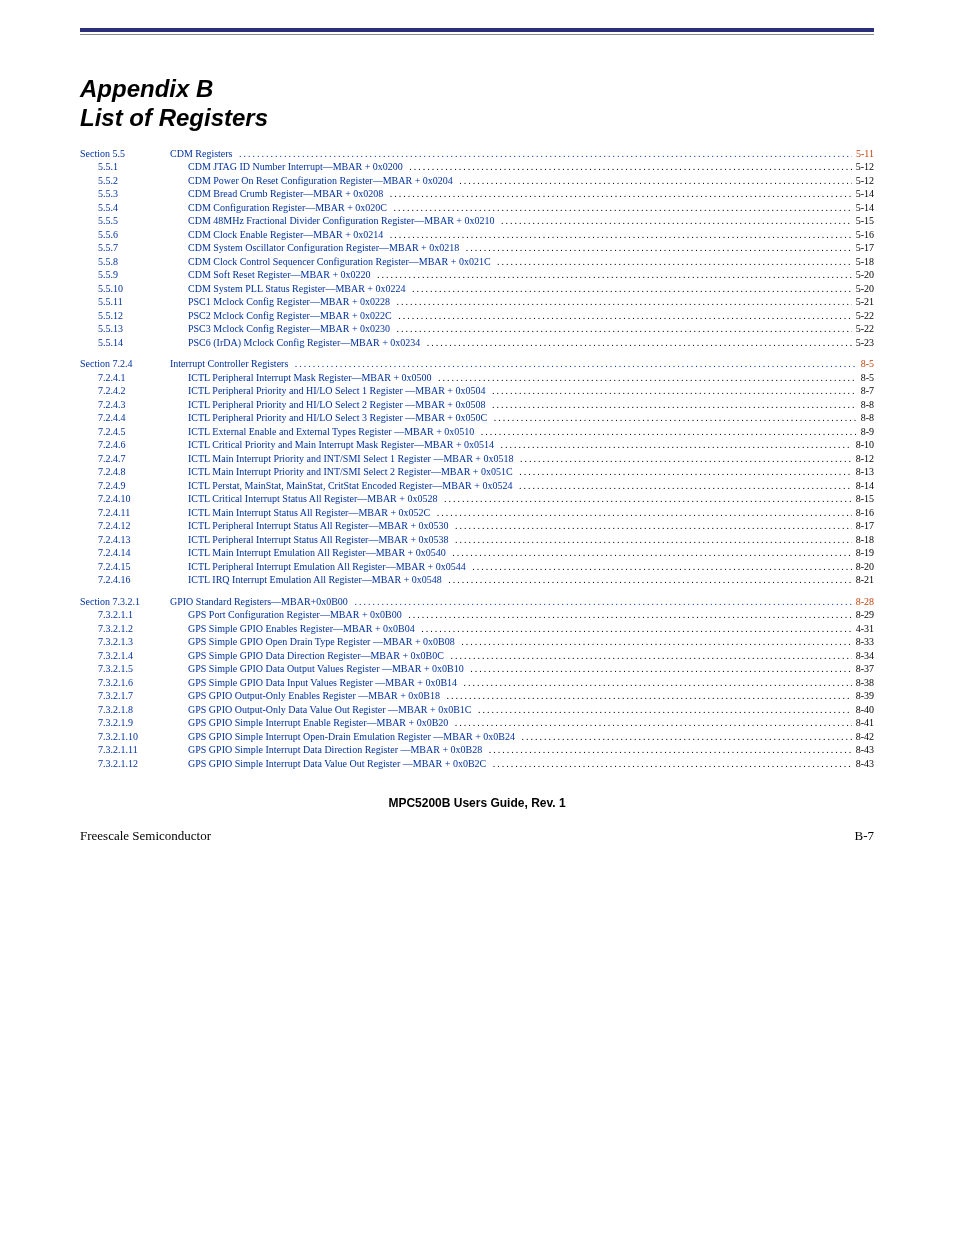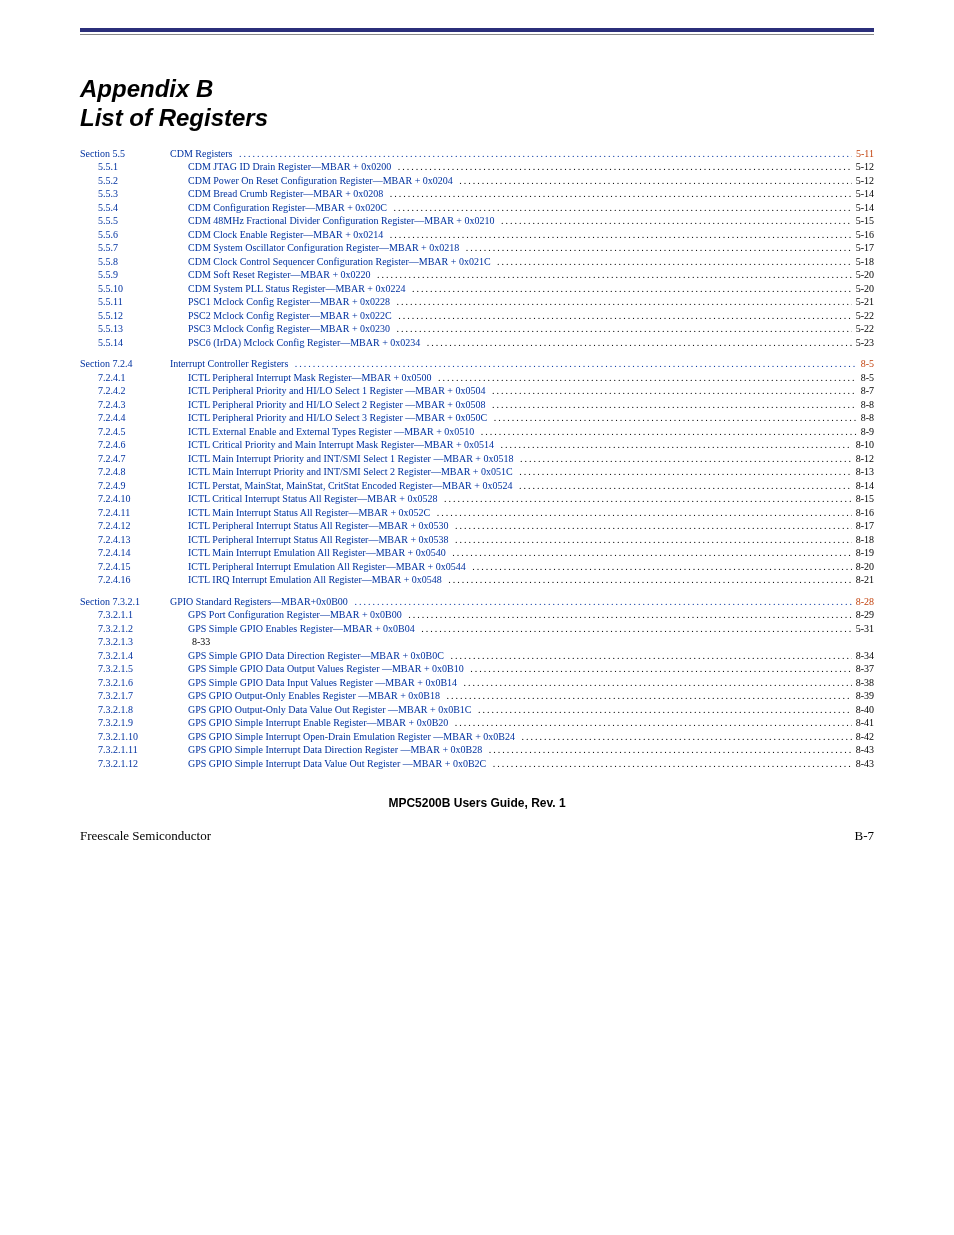--- a/index.html
+++ b/index.html
@@ -103,21 +103,21 @@
 </h1>
 
 <div id="toc">
       <div class="toc-row">
         <span class="toc-num">Section 5.5</span>
         <span class="toc-title sec"><span class="txt">CDM Registers</span></span>
         <span class="toc-page sec">5-11</span>
       </div>
       <div class="toc-row">
         <span class="toc-num indent">5.5.1</span>
-        <span class="toc-title"><span class="txt">CDM JTAG ID Drain Register—MBAR + 0x0200</span></span>
+        <span class="toc-title"><span class="txt">CDM JTAG ID Number Interrupt—MBAR + 0x0200</span></span>
         <span class="toc-page">5-12</span>
       </div>
       <div class="toc-row">
         <span class="toc-num indent">5.5.2</span>
         <span class="toc-title"><span class="txt">CDM Power On Reset Configuration Register—MBAR + 0x0204</span></span>
         <span class="toc-page">5-12</span>
       </div>
       <div class="toc-row">
         <span class="toc-num indent">5.5.3</span>
         <span class="toc-title"><span class="txt">CDM Bread Crumb Register—MBAR + 0x0208</span></span>
@@ -271,24 +271,25 @@
         <span class="toc-page sec">8-28</span>
       </div>
       <div class="toc-row">
         <span class="toc-num indent">7.3.2.1.1</span>
         <span class="toc-title"><span class="txt">GPS Port Configuration Register—MBAR + 0x0B00</span></span>
         <span class="toc-page">8-29</span>
       </div>
       <div class="toc-row">
         <span class="toc-num indent">7.3.2.1.2</span>
         <span class="toc-title"><span class="txt">GPS Simple GPIO Enables Register—MBAR + 0x0B04</span></span>
-        <span class="toc-page">5-31</span>
+        <span class="toc-page">4-31</span>
       </div>
       <div class="toc-row">
         <span class="toc-num indent">7.3.2.1.3</span>
+        <span class="toc-title"><span class="txt">GPS Simple GPIO Open Drain Type Register —MBAR + 0x0B08</span></span>
         <span class="toc-page">8-33</span>
       </div>
       <div class="toc-row">
         <span class="toc-num indent">7.3.2.1.4</span>
         <span class="toc-title"><span class="txt">GPS Simple GPIO Data Direction Register—MBAR + 0x0B0C</span></span>
         <span class="toc-page">8-34</span>
       </div>
       <div class="toc-row">
         <span class="toc-num indent">7.3.2.1.5</span>
         <span class="toc-title"><span class="txt">GPS Simple GPIO Data Output Values Register —MBAR + 0x0B10</span></span>

